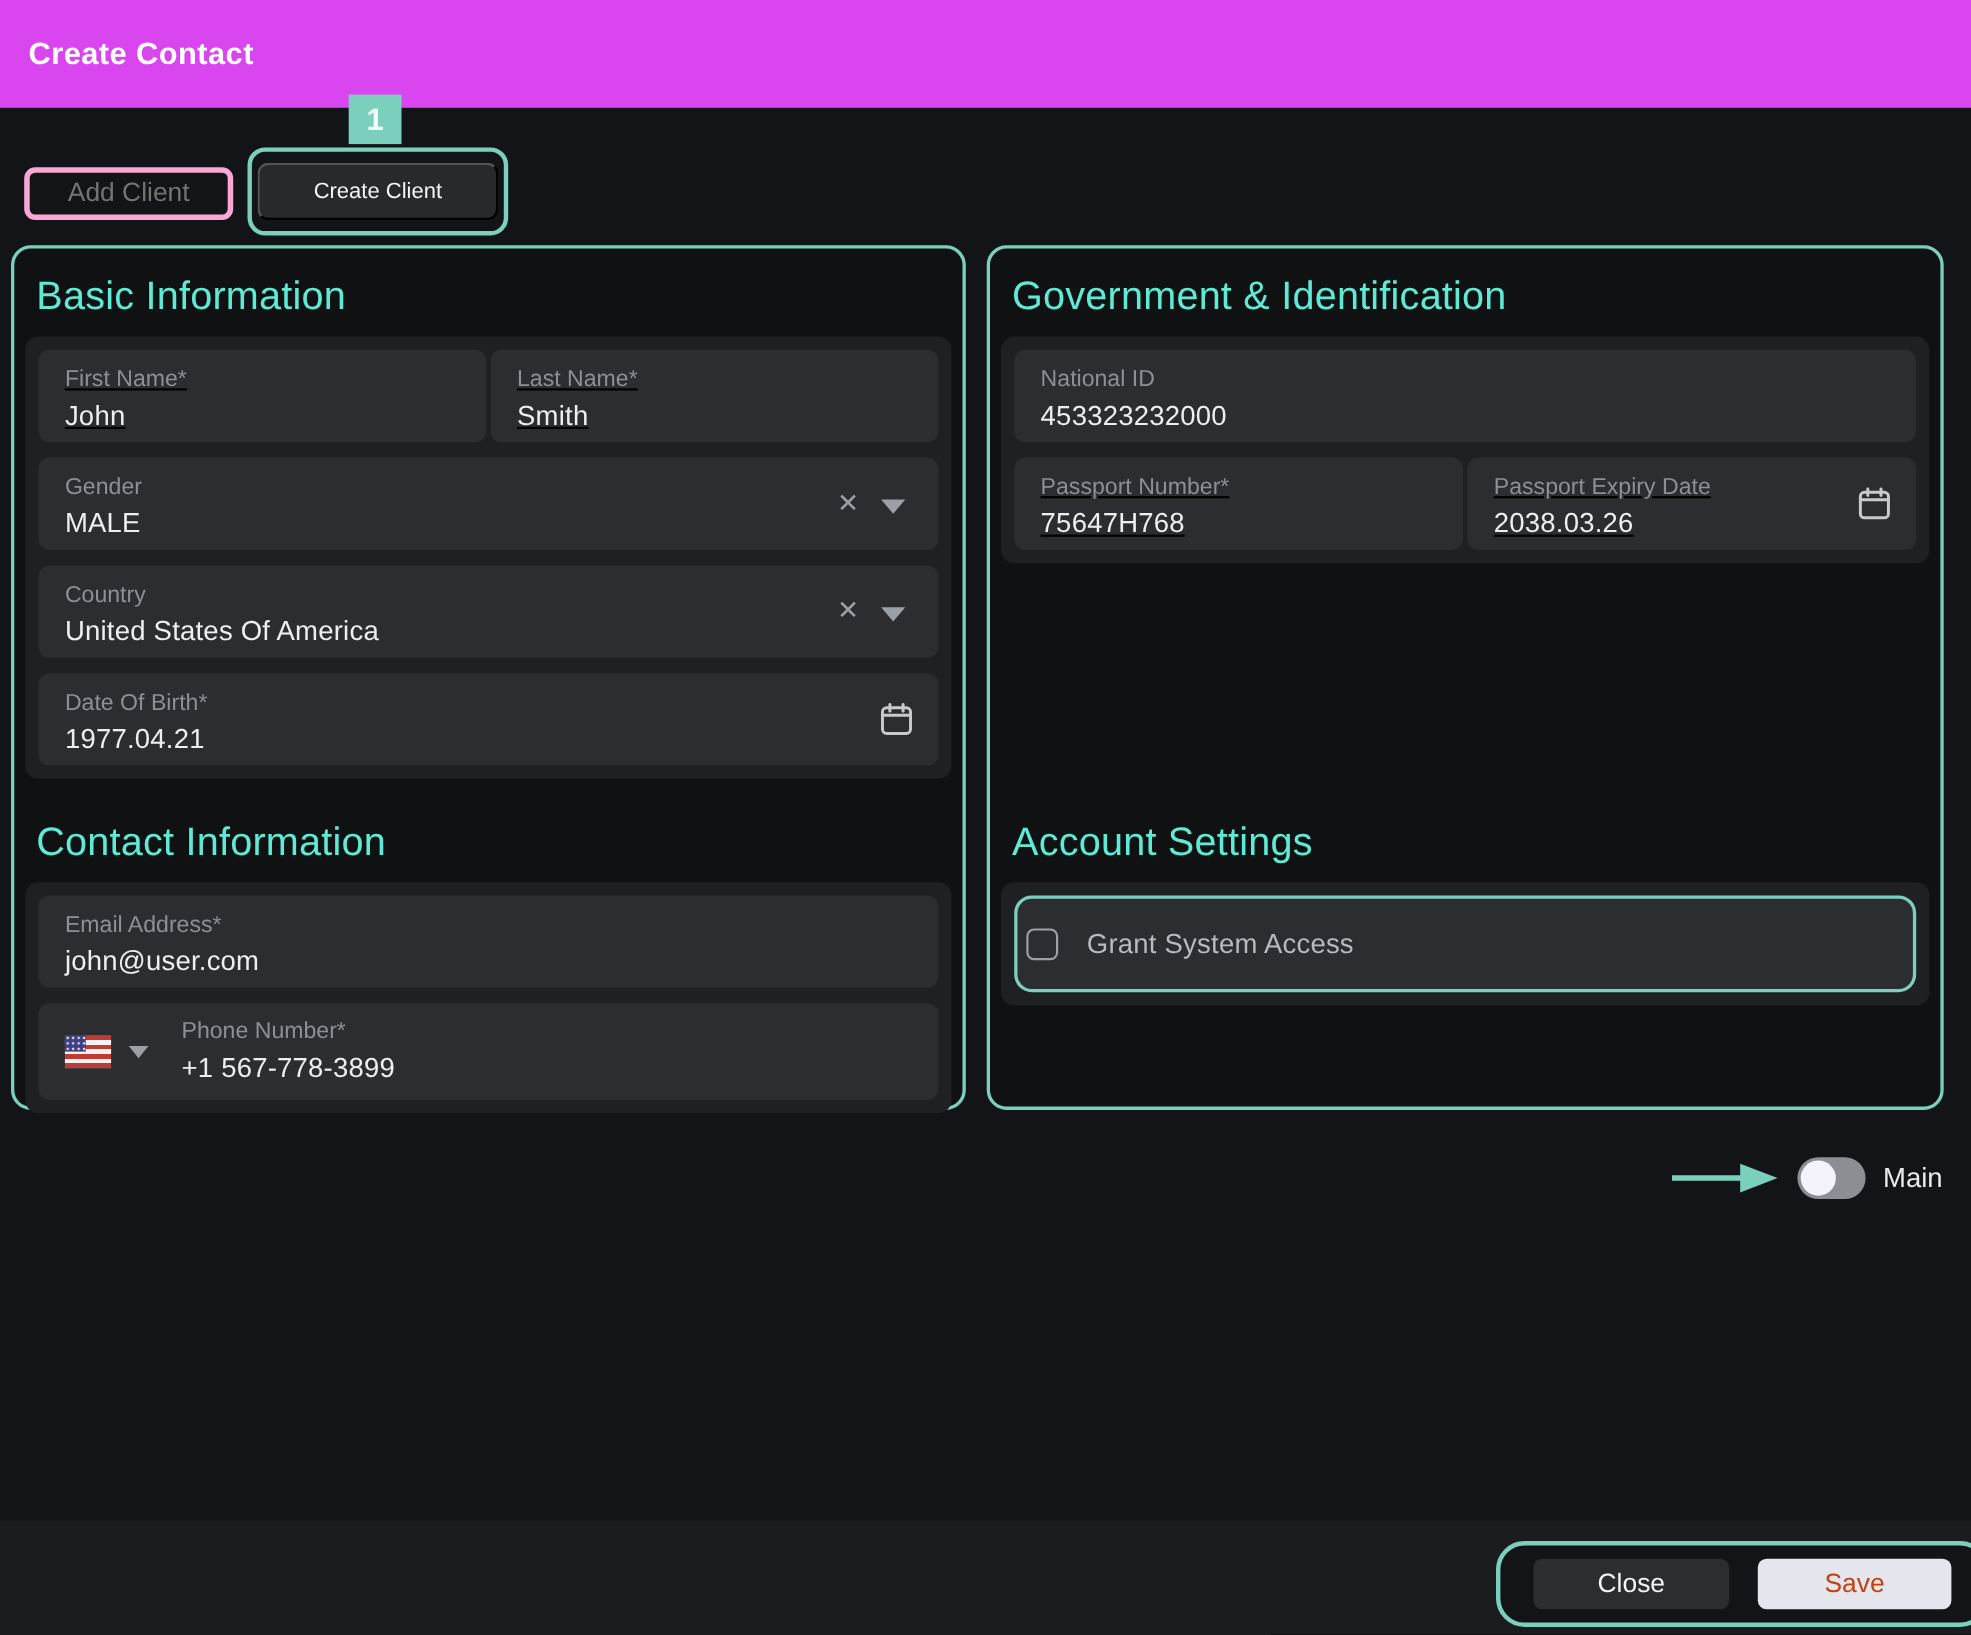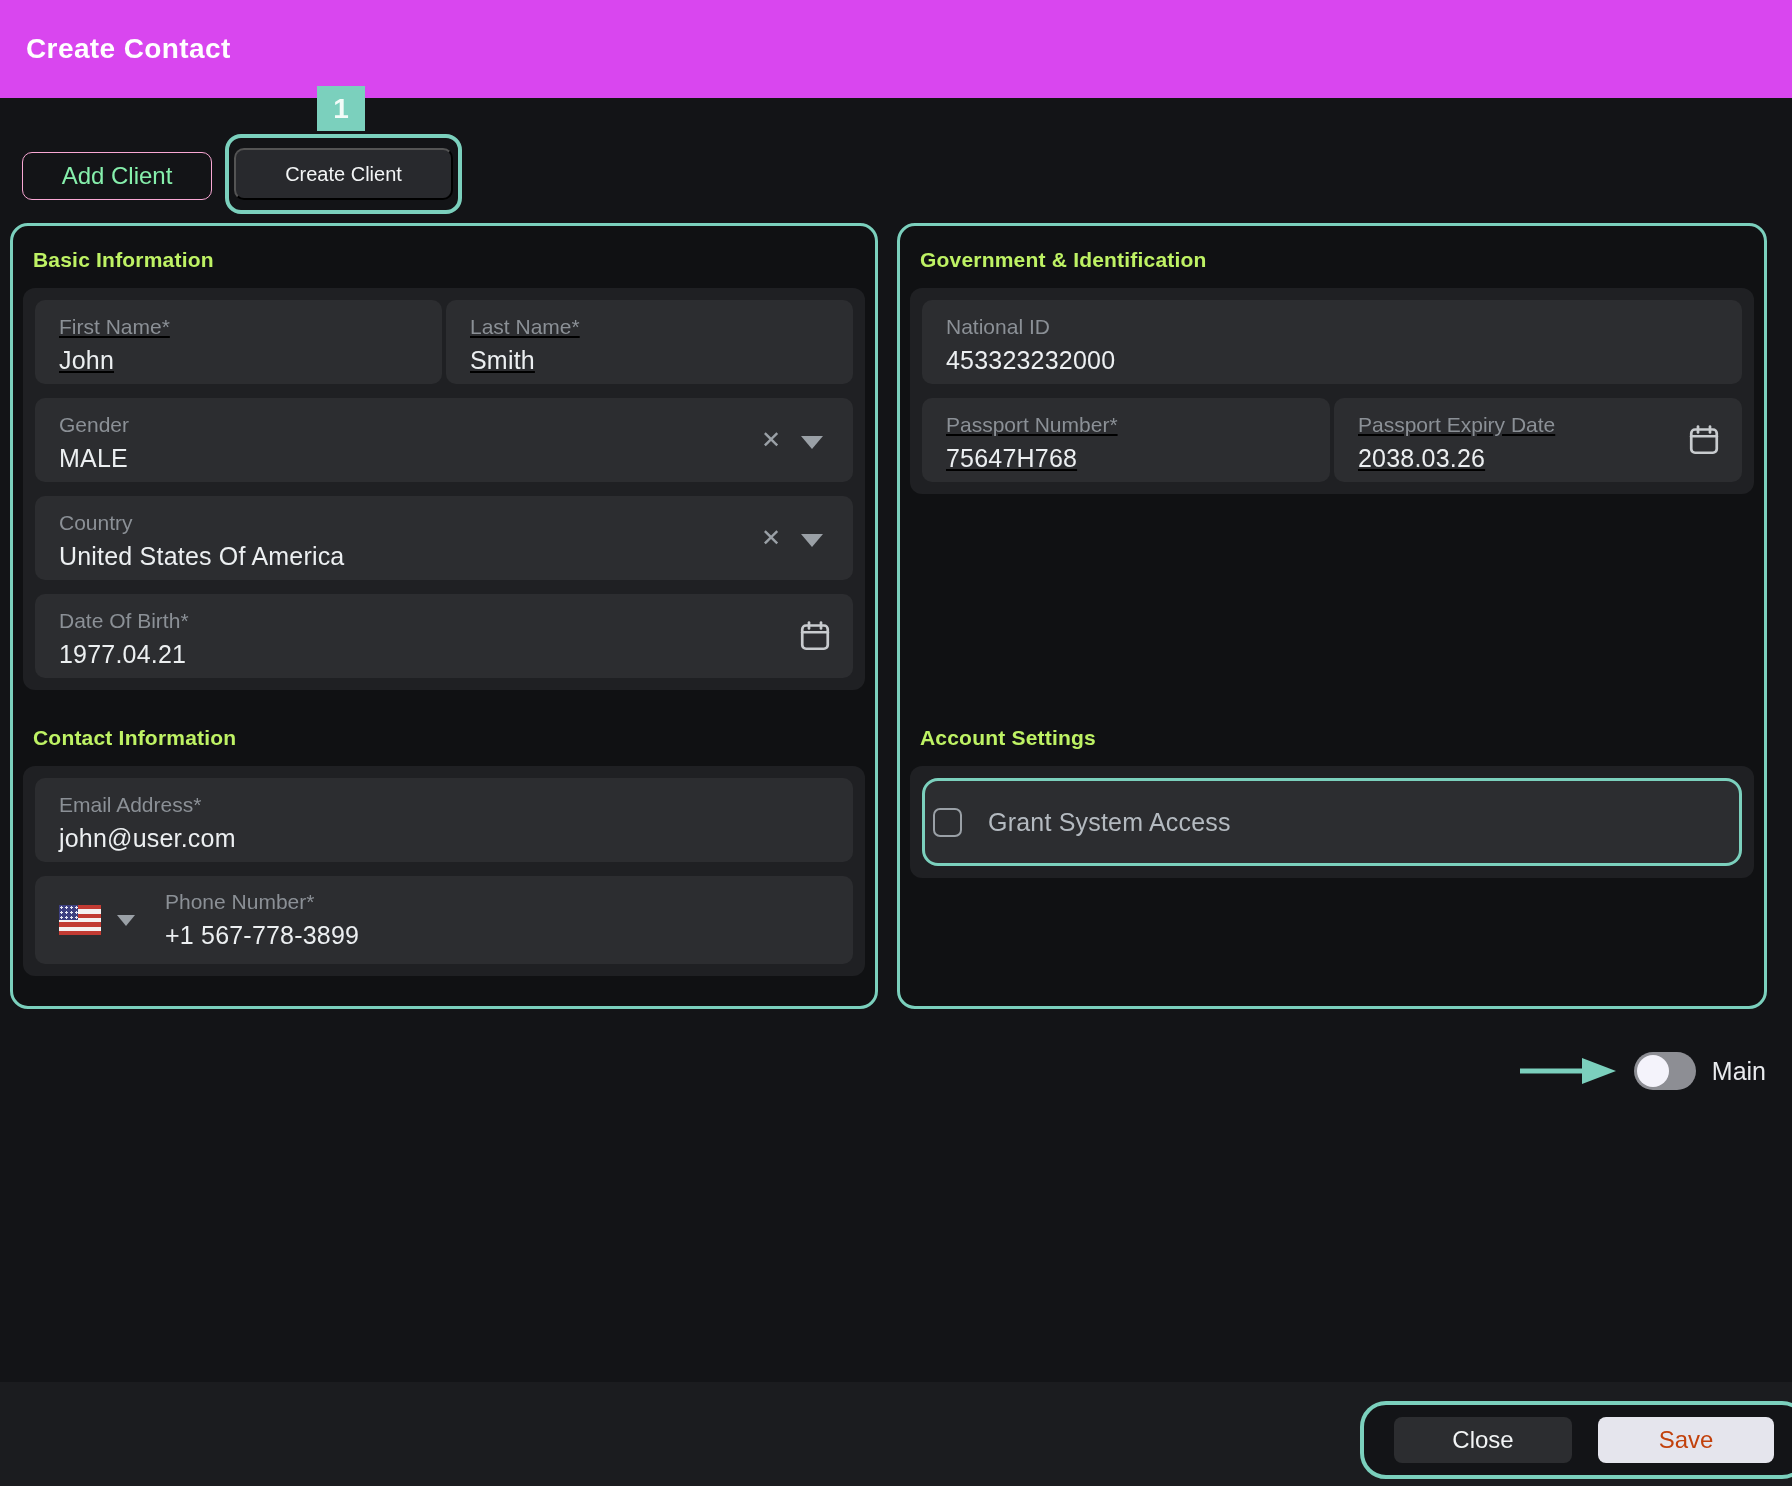--- a/index.html
+++ b/index.html
@@ -13,36 +13,36 @@
   .topbar { position:absolute; left:0; top:0; width:100%; height:98px; background:#d946ef;
             display:flex; align-items:center; padding:0 26px; }
   .page-title { font-size:28px; font-weight:700; color:#ffffff; letter-spacing:.4px; }
 
   
   .step-badge { position:absolute; left:317px; top:86px; width:48px; height:45px; background:var(--accent);
                 color:#f3fbf8; font-size:28px; font-weight:700; display:flex; align-items:center;
                 justify-content:center; z-index:4; }
 
   
-  .tab-add { position:absolute; left:22px; top:152px; width:190px; height:48px; border:1px solid #f9a8d4;
-             border-radius:10px; background:transparent; color:#86efac; font-size:24px;
+  .tab-add { position:absolute; left:22px; top:152px; width:190px; height:48px; border:5px solid #f9a8d4;
+             border-radius:10px; background:transparent; color:#737373; font-size:24px;
              display:flex; align-items:center; justify-content:center; cursor:pointer; }
   .tab-create-wrap { position:absolute; left:225px; top:134px; width:237px; height:80px;
                      border:4px solid var(--accent); border-radius:16px; display:flex; align-items:center;
                      justify-content:center; z-index:3; }
   .tab-create { width:219px; height:52px; background:#28292d; border-radius:10px; color:#f2f4f5;
                 font-size:20px; display:flex; align-items:center; justify-content:center; cursor:pointer; }
 
   
   .panel { position:absolute; top:223px; height:786px; border:3px solid var(--accent); border-radius:18px;
            background:#101113; padding:0 10px; }
   .panel-left { left:10px; width:868px; }
   .panel-right { left:897px; width:870px; }
 
-  .panel-heading { margin:22px 10px 16px; font-size:21px; font-weight:700; color:#bef264; letter-spacing:.2px; }
+  .panel-heading { margin:22px 10px 16px; font-size:36px; font-weight:400; color:#5eead4; letter-spacing:.2px; }
   .panel-heading.second { margin-top:36px; }
   .spacer { height:196px; }
 
   .group { background:#1f2023; border-radius:12px; padding:12px; display:flex; flex-direction:column; gap:14px; }
 
   .field { position:relative; background:#2c2d30; border-radius:10px; min-height:84px; padding:15px 24px 0; }
   .field .flabel { font-size:21px; color:#8b9096; margin-bottom:7px; }
   .field .fvalue { font-size:25px; color:#eceff1; letter-spacing:.2px; }
   .field-row { display:flex; gap:4px;text-decoration:underline; }
   .field-row .field { flex:1; }

